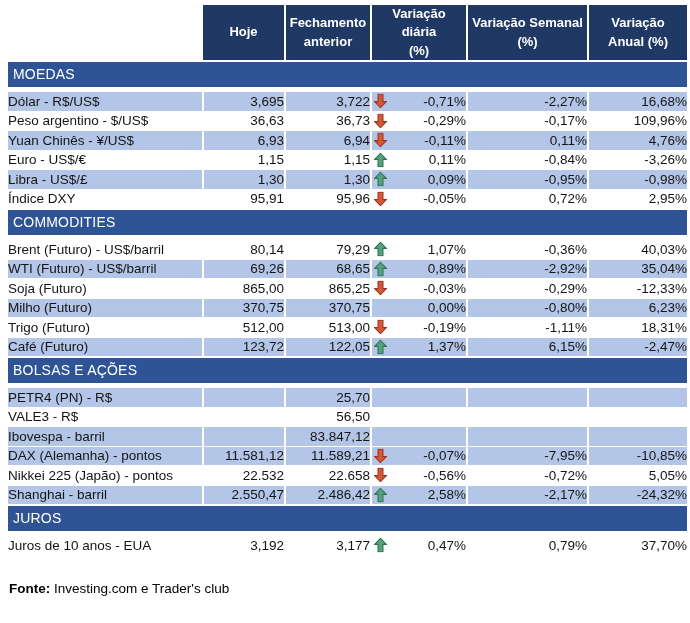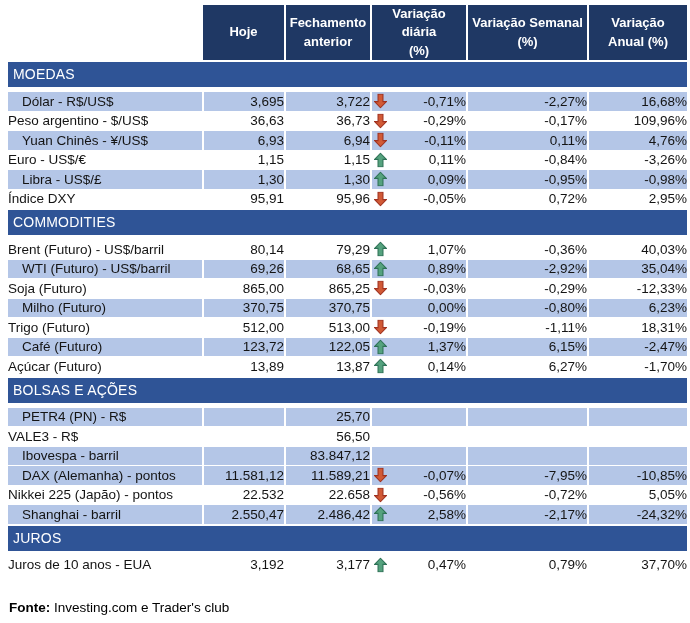--- a/index.html
+++ b/index.html
@@ -63,21 +63,21 @@
     font-size: 13.5px;
     color: #141414;
     padding: 0;
     border-right: 2px solid #ffffff;
     border-bottom: 1px solid #ffffff;
     vertical-align: middle;
     overflow: hidden;
     white-space: nowrap;
   }
   tr.data td:last-child { border-right: none; margin-left: 27px; }
-  tr.data.shaded td { background: var(--row-shade, #B4C6E7); padding-left: 14px; }
+  tr.data.shaded td { background: var(--row-shade, #B4C6E7); }
 
   td.label { padding-left: 3px; text-align: left; }
   td.num   { text-align: right; padding-right: 7px; }
   td.daily { position: relative; }
   .arrwrap {
     position: absolute;
     left: 2px;
     top: 50%;
     transform: translateY(-50%);
     width: 14px;
@@ -263,32 +263,20 @@
           <td class="num">123,72</td>
           <td class="num">122,05</td>
           <td class="num daily"><span class="arrwrap">
               <svg class="arr up" viewBox="0 0 12 14" width="13" height="15">
                 <polygon points="6,0.7 11.4,6.4 8.3,6.4 8.3,13.3 3.7,13.3 3.7,6.4 0.6,6.4"></polygon>
               </svg>
             </span><span class="val">1,37%</span></td>
           <td class="num">6,15%</td>
           <td class="num">-2,47%</td>
         </tr>
-        <tr class="data">
-          <td class="label">Açúcar (Futuro)</td>
-          <td class="num">13,89</td>
-          <td class="num">13,87</td>
-          <td class="num daily"><span class="arrwrap">
-              <svg class="arr up" viewBox="0 0 12 14" width="13" height="15">
-                <polygon points="6,0.7 11.4,6.4 8.3,6.4 8.3,13.3 3.7,13.3 3.7,6.4 0.6,6.4"></polygon>
-              </svg>
-            </span><span class="val">0,14%</span></td>
-          <td class="num">6,27%</td>
-          <td class="num">-1,70%</td>
-        </tr>
         <tr class="section">
           <td colspan="6">BOLSAS E AÇÕES</td>
         </tr>
         <tr class="data shaded">
           <td class="label">PETR4 (PN) - R$</td>
           <td class="num"></td>
           <td class="num">25,70</td>
           <td class="num daily"><span class="val"></span></td>
           <td class="num"></td>
           <td class="num"></td>

